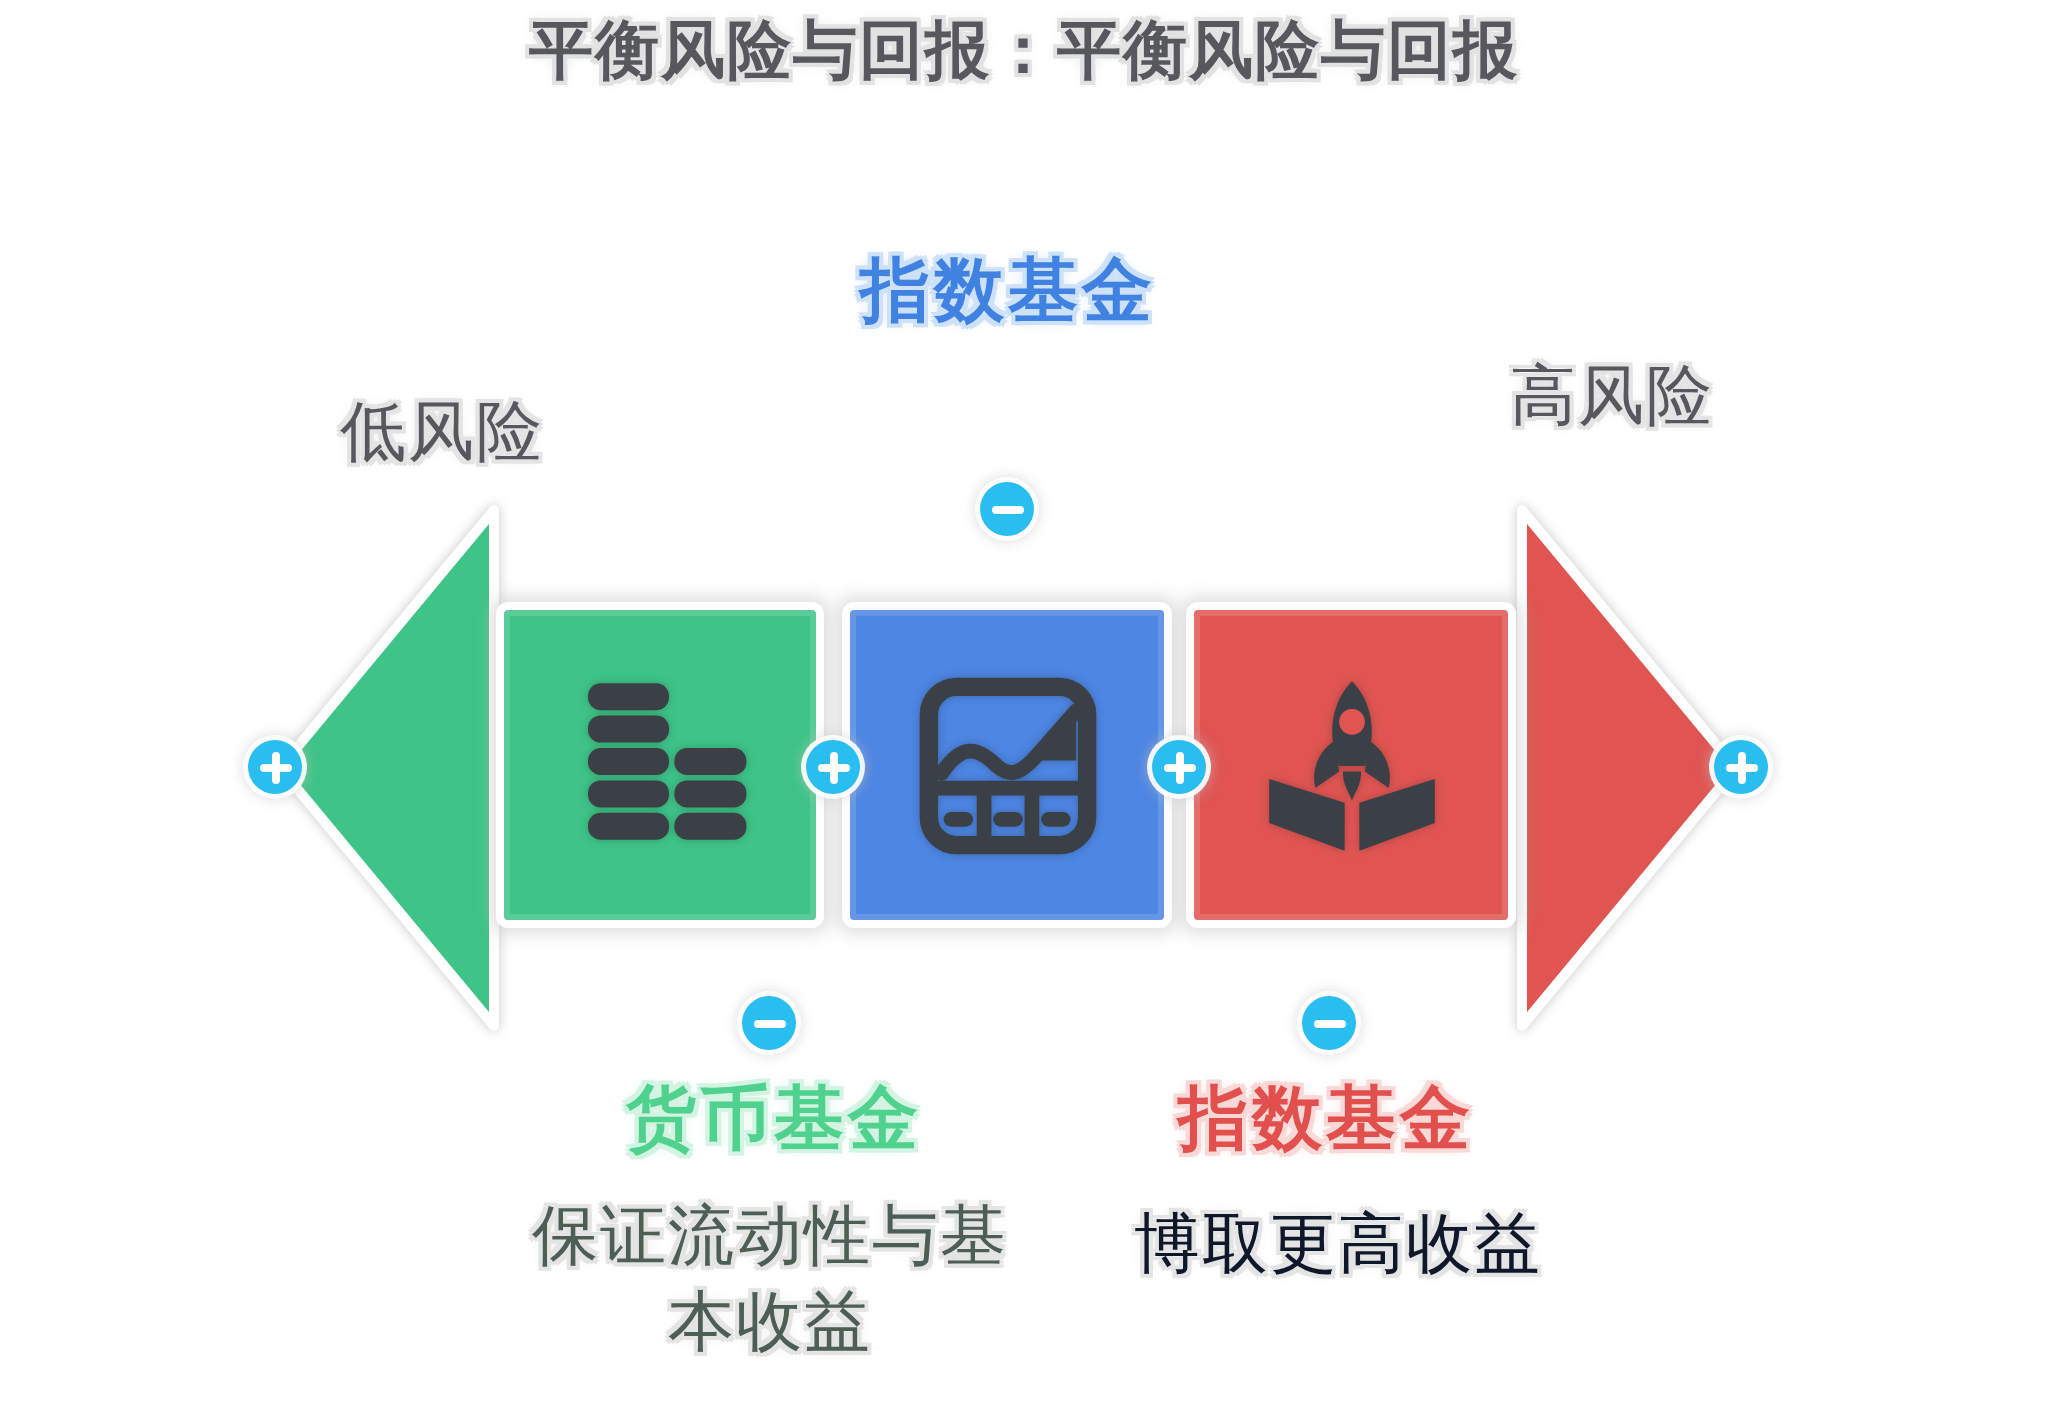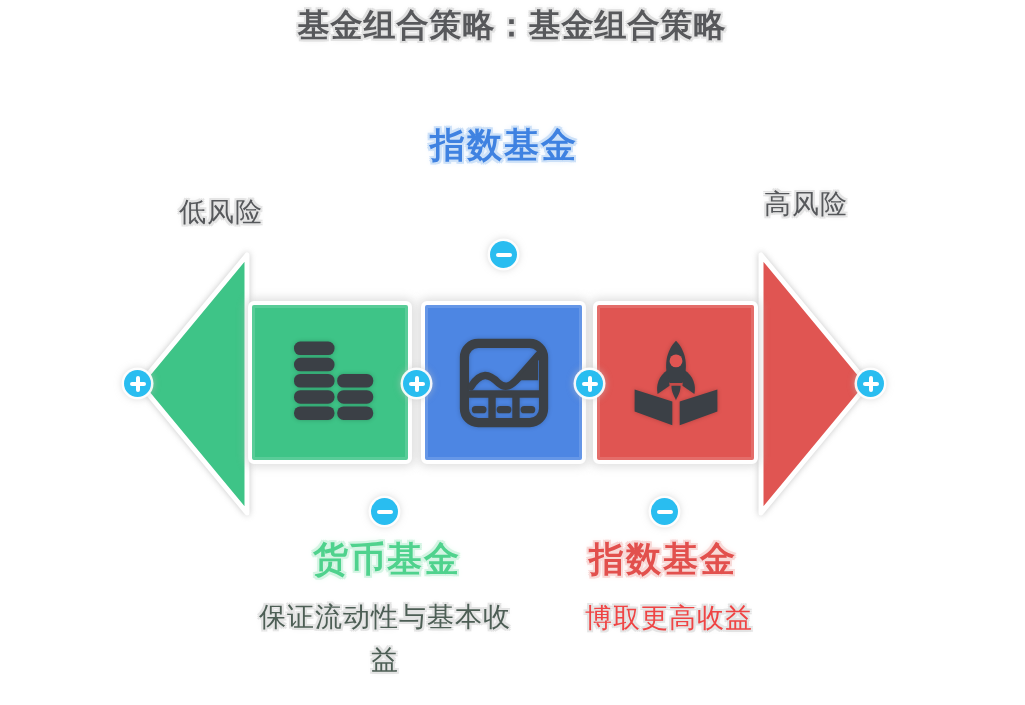--- a/index.html
+++ b/index.html
@@ -17,24 +17,24 @@
        0 0 7px var(--halo);
   }
   .page-title {
     left:512px; top:4px; font-size:32px; font-weight:bold;
     color:#57585B; --halo:#E2E2E2; letter-spacing:1px;
   }
   .fund-name { font-size:35px; font-weight:bold; letter-spacing:2px;text-align:center; }
   .fund-name.index { left:504px; top:122px; --halo:#CDE1F8; }
   .fund-name.money { left:387px; top:536px; --halo:#D4F4E3; }
   .fund-name.stock { left:663px; top:536px; --halo:#F8D9D7; }
-  .sub { font-size:27px; color:#56585B; --halo:#E4E4E4; letter-spacing:1px; }
+  .sub { font-size:33px; color:#56585B; --halo:#E4E4E4; letter-spacing:1px; }
   .sub.index-desc { left:506px; top:192px; }
   .sub.risk-low   { left:221px; top:194px; }
-  .sub.risk-high  { left:806px; top:186px; }
+  .sub.risk-high  { left:806px; top:176px; }
   .sub.money-desc { left:385px; top:596px; width:254px; white-space:normal;
                     text-align:center; line-height:43px; }
   .sub.stock-desc { left:669px; top:600px; }
 
   .arrow-svg { position:absolute; top:249px;
                filter:drop-shadow(0 0 3px rgba(185,185,185,0.8)); }
   .arrow-svg.left  { left:130px; }
   .arrow-svg.right { left:756px; }
 
   .square {
@@ -64,21 +64,21 @@
   .ctrl.p4 { left:857px; top:370px; }
   .ctrl.m-index { left:490px; top:241px; }
   .ctrl.m-money { left:371px; top:498px; }
   .ctrl.m-stock { left:651px; top:498px; }
 </style>
 </head>
 <body>
 
 <div id="canvas">
 
-  <div class="txt page-title">基金组合策略：基金组合策略</div>
+  <div class="txt page-title">平衡风险与回报：平衡风险与回报</div>
 
   <div class="txt fund-name index" style="color: rgb(63, 130, 225);">指数基金</div>
 
   <div class="txt sub risk-low">低风险</div>
   <div class="txt sub risk-high">高风险</div>
 
   <svg class="arrow-svg left" width="122" height="270" viewBox="0 0 122 270">
     <polygon points="10,135 117,6 117,264" stroke="#ffffff" stroke-width="5" stroke-linejoin="round" fill="#3EC487"></polygon>
   </svg>
 
@@ -155,15 +155,15 @@
     <span class="bar h"></span>
   </div>
   <div class="ctrl m-stock" style="background-color: rgb(41, 189, 240);">
     <span class="bar h"></span>
   </div>
 
   <div class="txt fund-name money" style="color: rgb(79, 210, 141);">货币基金</div>
   <div class="txt sub money-desc" style="color: rgb(77, 94, 85);">保证流动性与基本收益</div>
 
   <div class="txt fund-name stock" style="color: rgb(226, 80, 77);">指数基金</div>
-  <div class="txt sub stock-desc" style="color: #ef4444;">博取更高收益</div>
+  <div class="txt sub stock-desc" style="color: #0f172a;">博取更高收益</div>
 
 </div>
 
 </body></html>

